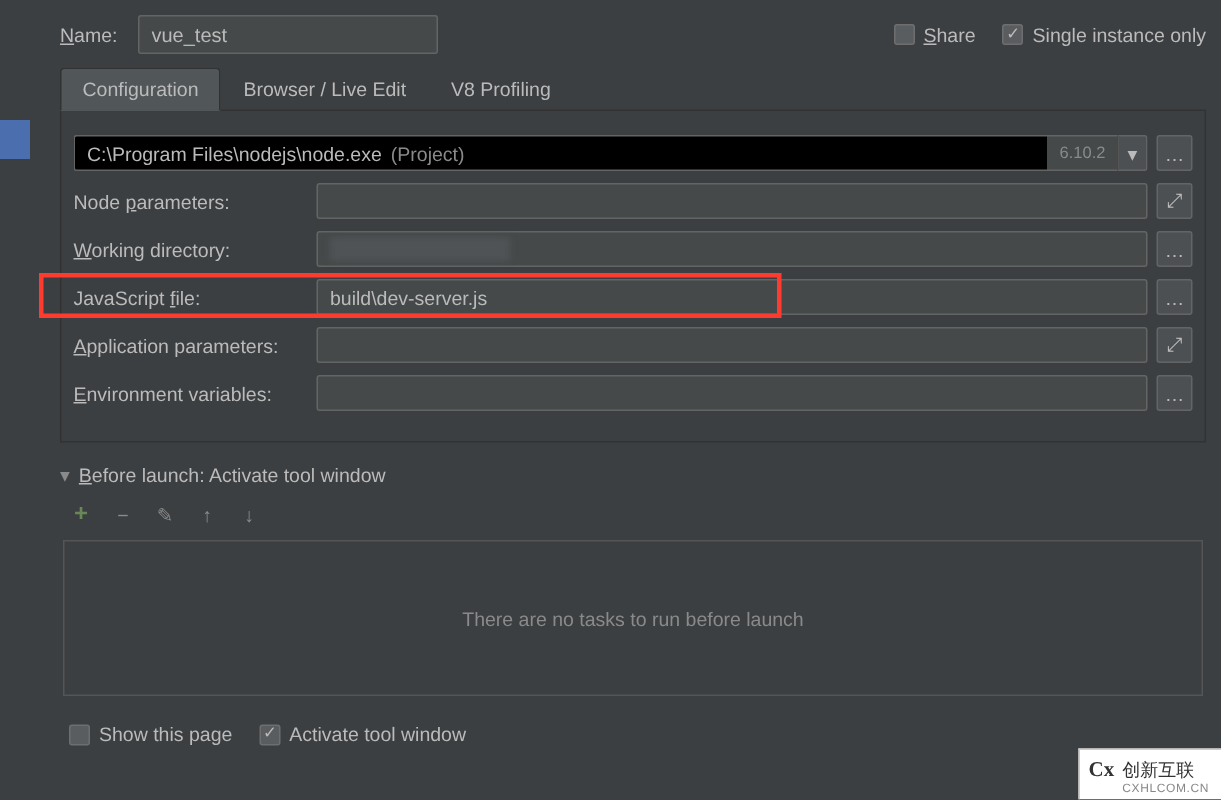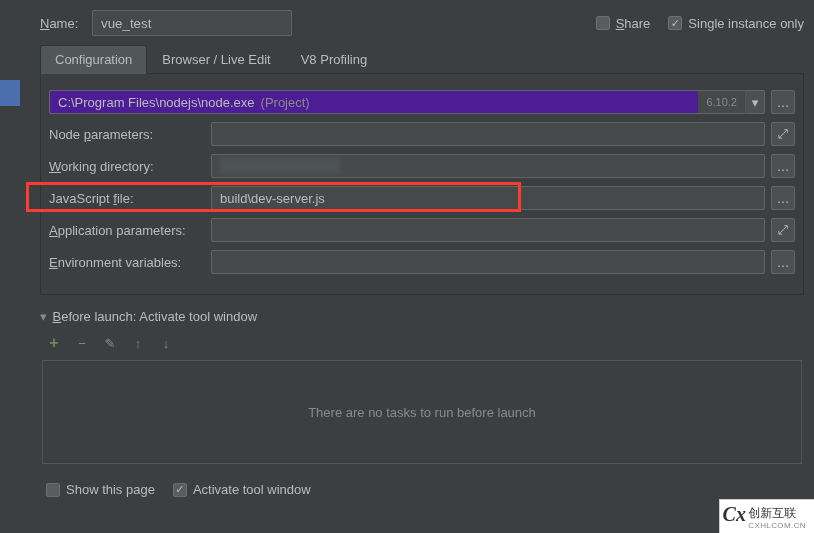--- a/index.html
+++ b/index.html
@@ -128,21 +128,21 @@
     }
     .field-input-split {
       flex: 1;
       height: 24px;
       display: flex;
       align-items: center;
     }
     .fi-left {
       flex: 1;
       height: 100%;
-      background: #4c1d95;
+      background: #000000;
       border: 1px solid #646464;
       border-right: none;
       border-radius: 2px 0 0 2px;
       display: flex;
       align-items: center;
       padding: 0 8px;
       color: #bbbbbb;
       text-align: center;
     }
     .fi-hint { color: #8a8a8a; margin-left: 6px; }
@@ -249,23 +249,22 @@
     .watermark-logo {
       position: absolute;
       left: 4px;
       top: 4px;
       width: 20px;
       height: 20px;
       display: flex;
       align-items: center;
       justify-content: center;
       font-family: Georgia, serif;
-      font-style: italic;
       font-weight: bold;
-      font-size: 20px;
+      font-size: 14px;
       color: #333;
     }
     .watermark small { font-size: 8px; color: #888; display: block; line-height: 1; letter-spacing: 0.4px; }
   </style>
 </head>
 <body>
 
 <div class="gutter">
   <div class="gutter-highlight"></div>
 </div>

